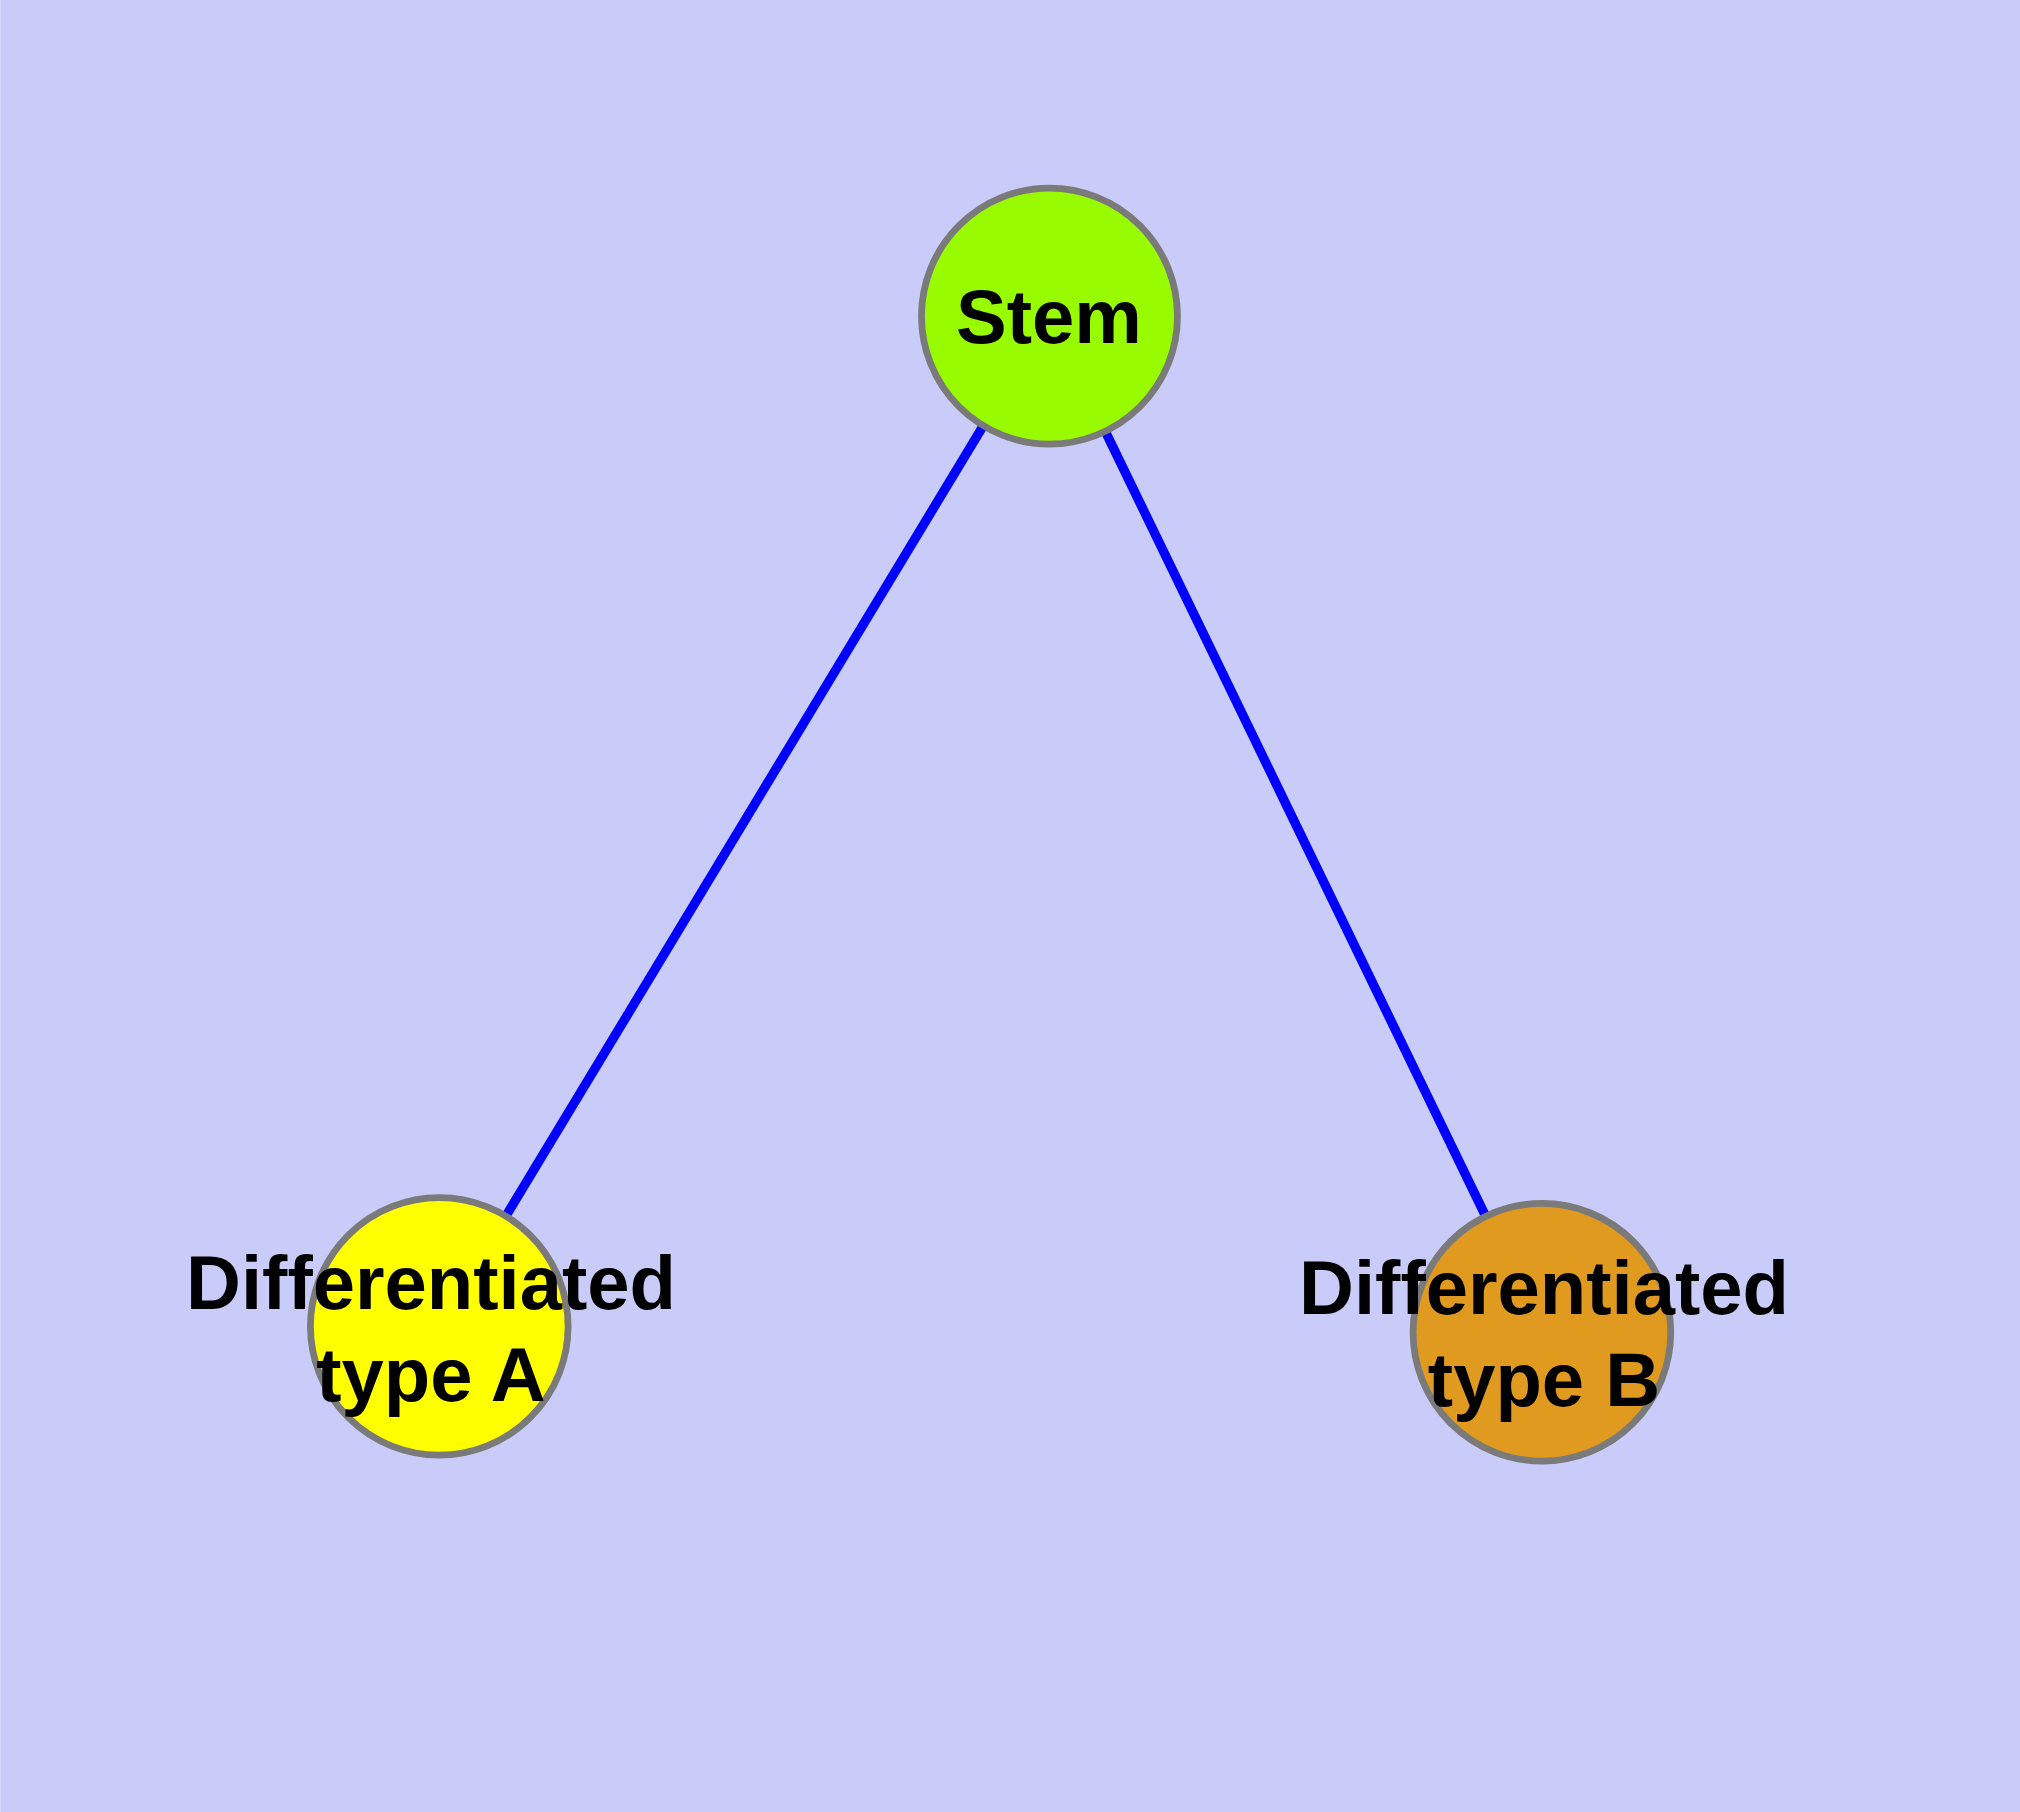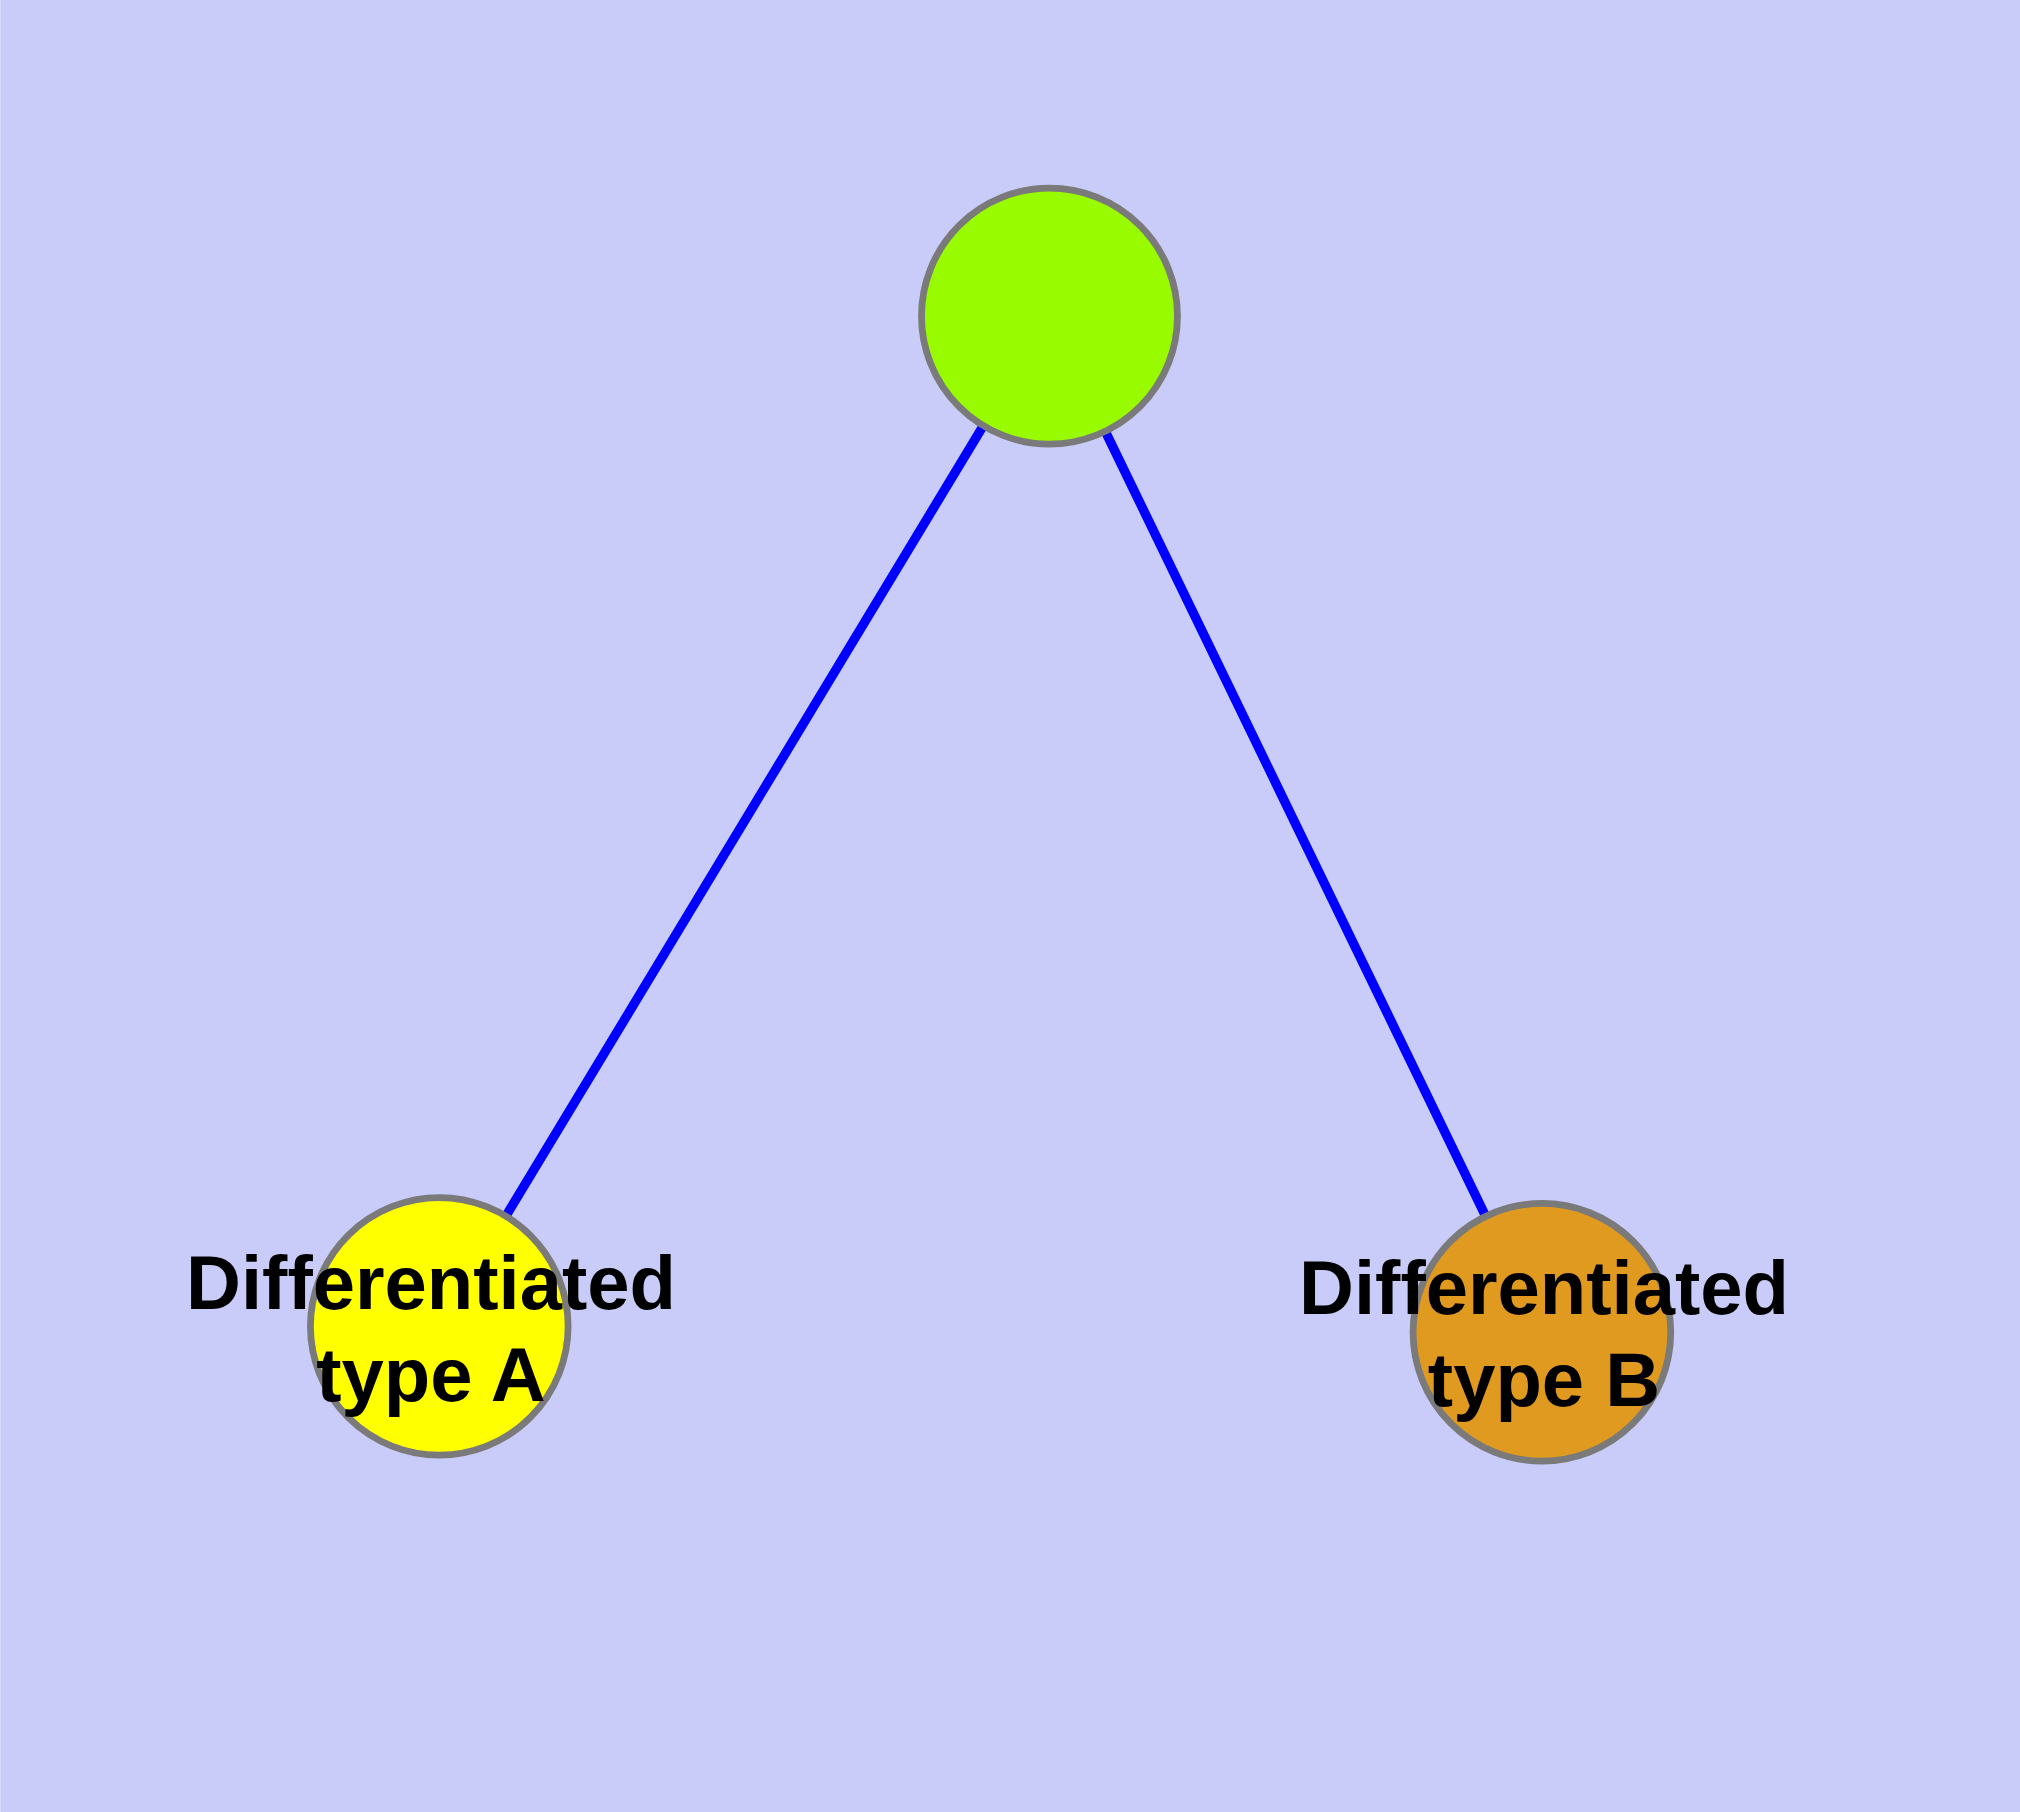--- a/index.html
+++ b/index.html
@@ -50,20 +50,21 @@
 
     <line x1="1238" y1="373" x2="1819" y2="1572" stroke="#0000FF"></line>
 
     <circle cx="1238" cy="373" r="151" fill="#99FB00"></circle>
 
     <circle cx="518" cy="1565" r="152" fill="#FFFF00"></circle>
 
     <circle cx="1819" cy="1572" r="152" fill="#E19A20"></circle>
   </svg>
 
+  <div class="node-label" style="left: 1049px; top: 317px;">Stem</div>
 
   <div class="node-label" style="left: 431px; top: 1329px;">Differentiated
 type A</div>
 
   <div class="node-label" style="left: 1544px; top: 1334px;">Differentiated
 type B</div>
 </div>
 
 
 </body></html>

